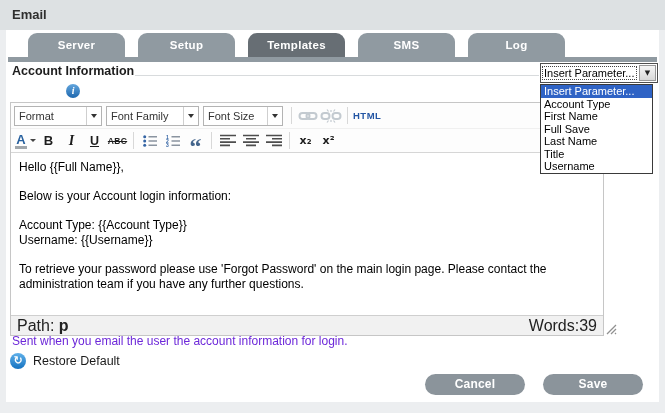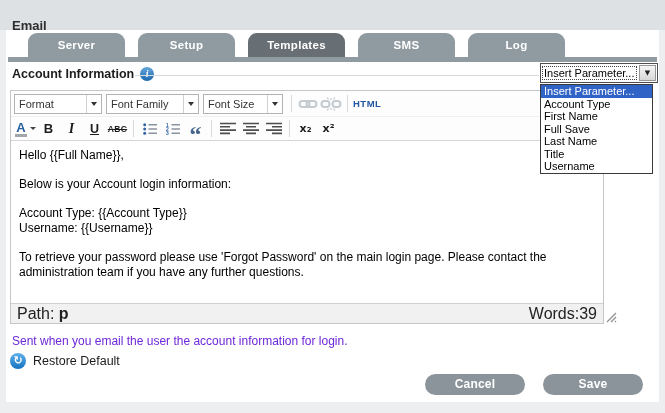--- a/index.html
+++ b/index.html
@@ -9,21 +9,21 @@
     background:#eceef0;
     position:relative;
     overflow:hidden;
   }
   
   .app-header {
     position:absolute; left:0; top:0; width:665px; height:30px;
     background:#dde1e3;
   }
   .app-header .title {
-    position:absolute; left:12px; top:18px;
+    position:absolute; left:12px; top:7px;
     font-size:13px; font-weight:bold; color:#2e2e2e;
   }
   
   .panel {
     position:absolute; left:6px; top:30px; width:653px; height:372px;
     background:#ffffff;
   }
   
   .tabstrip { position:absolute; left:0; top:3px; height:24px; width:100%; }
   .tab {
@@ -33,21 +33,21 @@
     text-align:center; line-height:24px; cursor:pointer;
   }
   .tab.active { background:#676e74; }
   .tab-bar {
     position:absolute; left:2px; right:2px; top:27px; height:5px;
     background:#909aa1;
   }
   
   .section-head {
     position:absolute; left:6px; top:34px; height:20px;
-    display:flex; align-items:center; gap:6px;
+    display:flex; align-items:center; gap:6px;flex-direction:column;
   }
   .section-title { font-size:12.5px; font-weight:bold; color:#1c1c1c; }
   .info-icon {
     width:14px; height:14px; border-radius:50%;
     background:linear-gradient(#63a6dd,#1d67ae);
     color:#fff; font-family:"Liberation Serif",serif; font-style:italic; font-weight:bold;
     font-size:10px; line-height:14px; text-align:center; display:inline-block;
   }
   .head-rule {
     position:absolute; left:129px; top:45px; width:404px; height:1px; background:#d8dbdd;
@@ -73,21 +73,21 @@
     position:absolute; left:534px; top:54px; width:113px;
     background:#fff; border:1px solid #3a3a3a; z-index:20;
   }
   .param-menu .item {
     font-size:11px; color:#000; line-height:12.5px; height:12.5px;
     padding:0 3px; white-space:nowrap; overflow:hidden; cursor:pointer;
   }
   .param-menu .item.selected { background:#2f63c5; color:#fff; }
   
   .editor {
-    position:absolute; left:4px; top:60px; width:594px;
+    position:absolute; left:4px; top:72px; width:594px;
     border:1px solid #c6c6c6; background:#fff;
   }
   .tb-row {
     display:flex; align-items:center; background:#fdfdfd; padding:2px 3px; height:25px;
   }
   .tb-row.second { height:24px; border-top:1px solid #f0f0f0; }
   .tb-select {
     height:20px; background:#fff; border:1px solid #b3b3b3; margin-right:4px;
     display:flex; align-items:center; cursor:pointer;
   }

